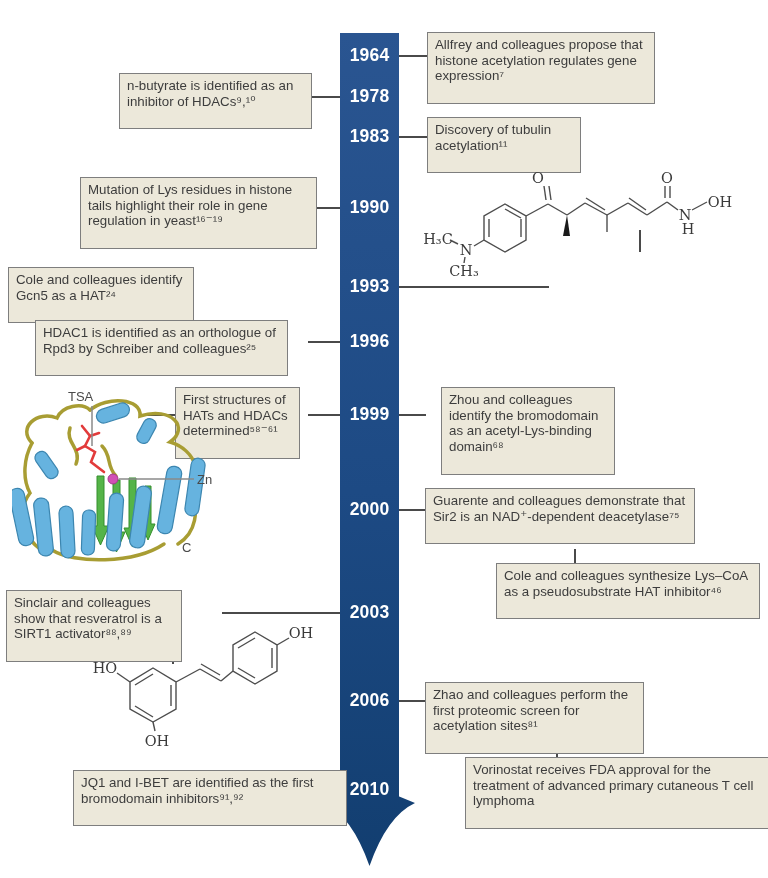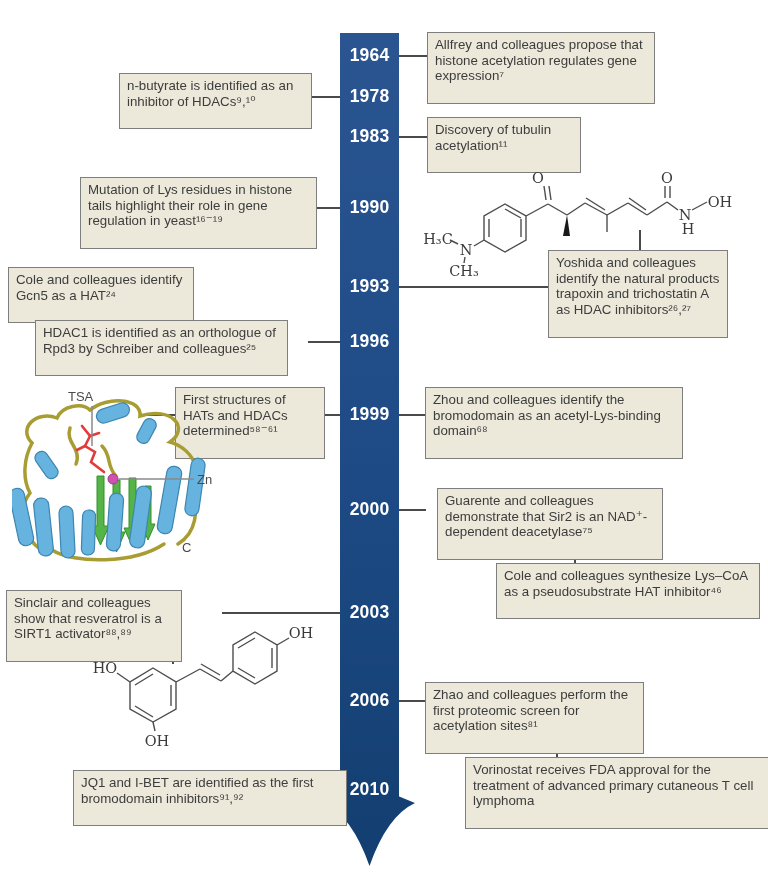--- a/index.html
+++ b/index.html
@@ -74,29 +74,28 @@
   <div class="year" style="top:415px">1999</div>
   <div class="year" style="top:510px">2000</div>
   <div class="year" style="top:613px">2003</div>
   <div class="year" style="top:701px">2006</div>
   <div class="year" style="top:790px">2010</div>
 
   <div class="event-box" style="left:119px;top:73px;width:193px">n-butyrate is identified as an inhibitor of HDACs⁹,¹⁰</div>
   <div class="event-box" style="left:80px;top:177px;width:237px">Mutation of Lys residues in histone tails highlight their role in gene regulation in yeast¹⁶⁻¹⁹</div>
   <div class="event-box" style="left:8px;top:267px;width:186px">Cole and colleagues identify Gcn5 as a HAT²⁴</div>
   <div class="event-box" style="left:35px;top:320px;width:253px">HDAC1 is identified as an orthologue of Rpd3 by Schreiber and colleagues²⁵</div>
-  <div class="event-box" style="left:175px;top:387px;width:150px">First structures of HATs and HDACs determined⁵⁸⁻⁶¹</div>
+  <div class="event-box" style="left:175px;top:387px;width:125px">First structures of HATs and HDACs determined⁵⁸⁻⁶¹</div>
   <div class="event-box" style="left:6px;top:590px;width:176px">Sinclair and colleagues show that resveratrol is a SIRT1 activator⁸⁸,⁸⁹</div>
   <div class="event-box" style="left:73px;top:770px;width:274px">JQ1 and I-BET are identified as the first bromodomain inhibitors⁹¹,⁹²</div>
 
   <div class="event-box" style="left:427px;top:32px;width:228px">Allfrey and colleagues propose that histone acetylation regulates gene expression⁷</div>
   <div class="event-box" style="left:427px;top:117px;width:154px">Discovery of tubulin acetylation¹¹</div>
-  <div class="event-box" style="left:548px;top:250px;width:180px">Yoshida and colleagues identify the natural products trapoxin and trichostatin A as HDAC inhibitors²⁶,²⁷</div>
-  <div class="event-box" style="left:425px;top:387px;width:258px">Zhou and colleagues identify the bromodomain as an acetyl-Lys-binding domain⁶⁸</div>
-  <div class="event-box" style="left:437px;top:488px;width:226px">Guarente and colleagues demonstrate that Sir2 is an NAD⁺-dependent deacetylase⁷⁵</div>
+  <div class="event-box" style="left:441px;top:387px;width:174px">Zhou and colleagues identify the bromodomain as an acetyl-Lys-binding domain⁶⁸</div>
+  <div class="event-box" style="left:425px;top:488px;width:270px">Guarente and colleagues demonstrate that Sir2 is an NAD⁺-dependent deacetylase⁷⁵</div>
   <div class="event-box" style="left:496px;top:563px;width:264px">Cole and colleagues synthesize Lys–CoA as a pseudosubstrate HAT inhibitor⁴⁶</div>
   <div class="event-box" style="left:425px;top:682px;width:219px">Zhao and colleagues perform the first proteomic screen for acetylation sites⁸¹</div>
   <div class="event-box" style="left:465px;top:757px;width:308px">Vorinostat receives FDA approval for the treatment of advanced primary cutaneous T cell lymphoma</div>
 
   <svg class="layer" style="left:12px;top:388px" width="200" height="185" viewBox="0 0 200 185">
 
     <g fill="none" stroke="#a89d33" stroke-width="3.5" stroke-linecap="round">
       <path d="M78,22 C 95,8 130,10 128,28 C 160,18 178,40 158,54 C 185,62 192,92 178,102"></path>
       <path d="M20,55 C 5,40 25,22 45,30 C 50,18 70,14 78,22"></path>
       <path d="M20,55 C 12,70 10,90 18,105 C 5,122 10,150 30,162"></path>

